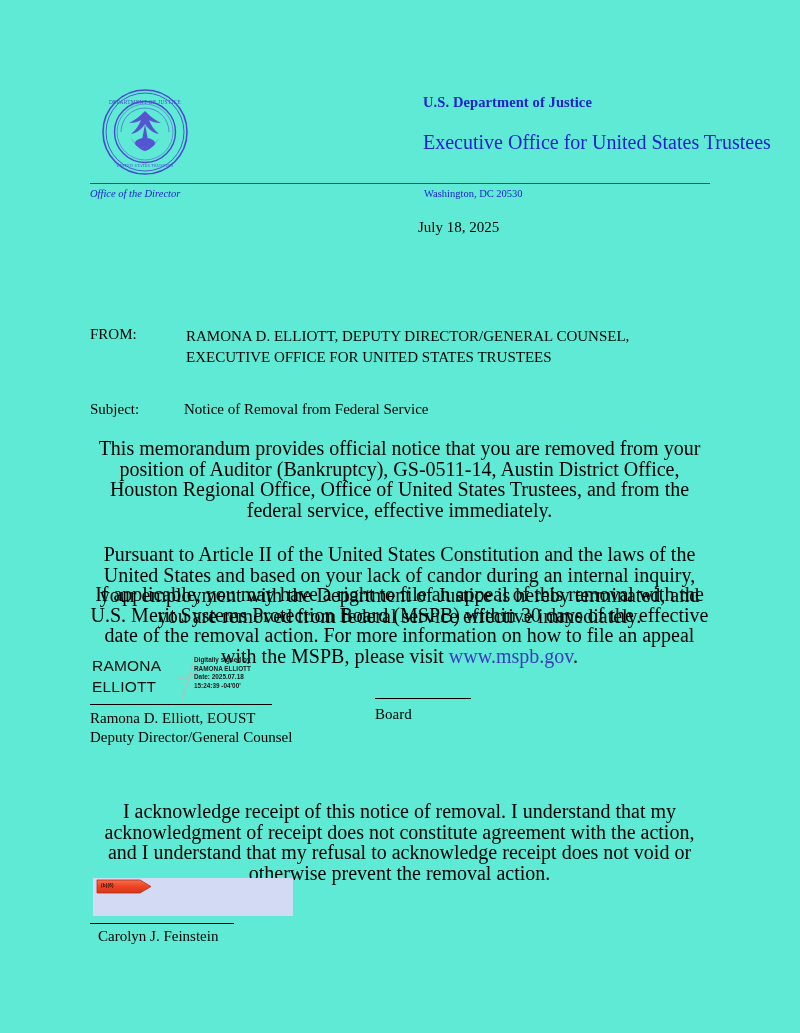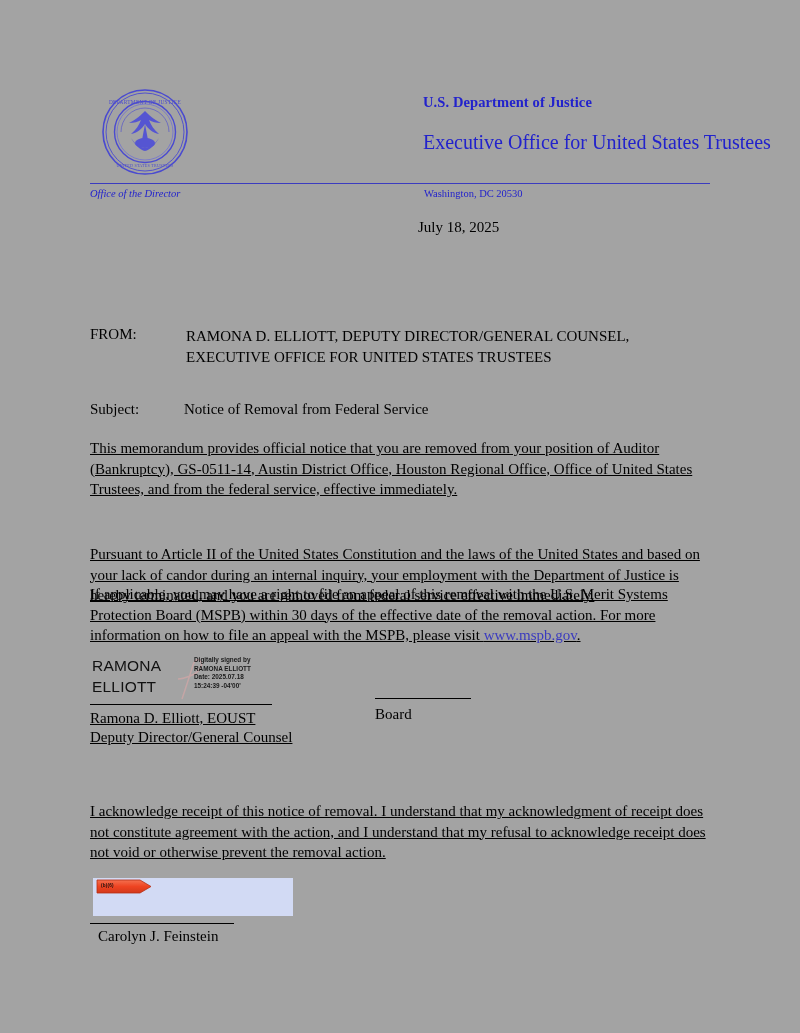--- a/index.html
+++ b/index.html
@@ -9,21 +9,21 @@
     background: #ffffff;
   }
   body {
     font-family: "Liberation Serif", "DejaVu Serif", serif;
     color: #000000;
   }
   .page {
     position: relative;
     width: 800px;
     height: 1033px;
-    background: #a3a3a3;
+    background: #5eead4;
     overflow: hidden;
     margin: 0 auto;
   }
 
   
   .letterhead {
     position: absolute;
     left: 0;
     top: 0;
     width: 800px;
@@ -147,24 +147,23 @@
     left: 94px;
     top: 0;
     font-size: 15px;
     white-space: nowrap;
   }
 
   .para {
     position: absolute;
     left: 90px;
     width: 619px;
-    font-size: 15px;
+    font-size: 20px;
     line-height: 20.5px;
-    text-align: left;
-    text-decoration: underline;
+    text-align: center;
   }
   .p1 { top: 438px; }
   .p2 { top: 544px; }
   .p3 { top: 584px; }
   .p-ack { top: 801px; }
 
   .link {
     color: #3b3bbf;
     text-decoration: none;
   }
@@ -221,21 +220,20 @@
     width: 96px;
     border-top: 1.4px solid #000000;
   }
   .sig-label-left {
     position: absolute;
     left: 90px;
     top: 709px;
     font-size: 15px;
     line-height: 19px;
     white-space: nowrap;
-    text-decoration: underline;
   }
   .sig-label-right {
     position: absolute;
     left: 375px;
     top: 706px;
     font-size: 15px;
     white-space: nowrap;
   }
 
   

